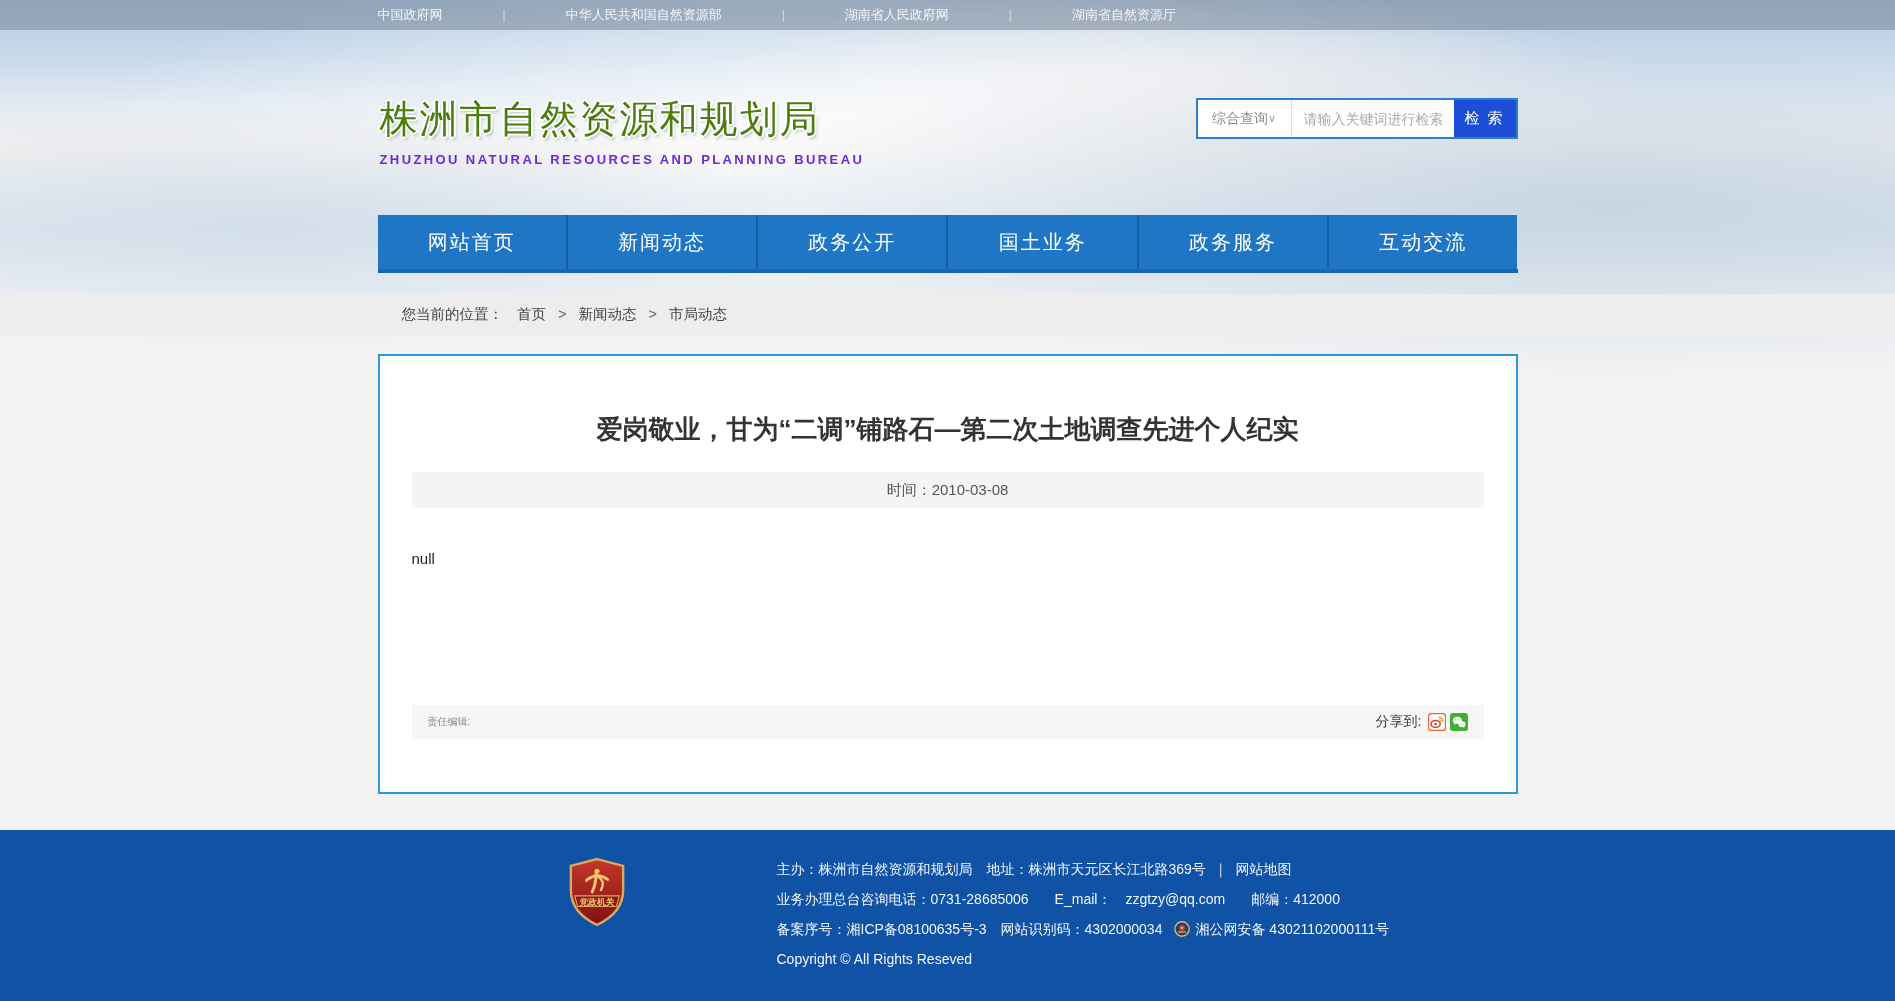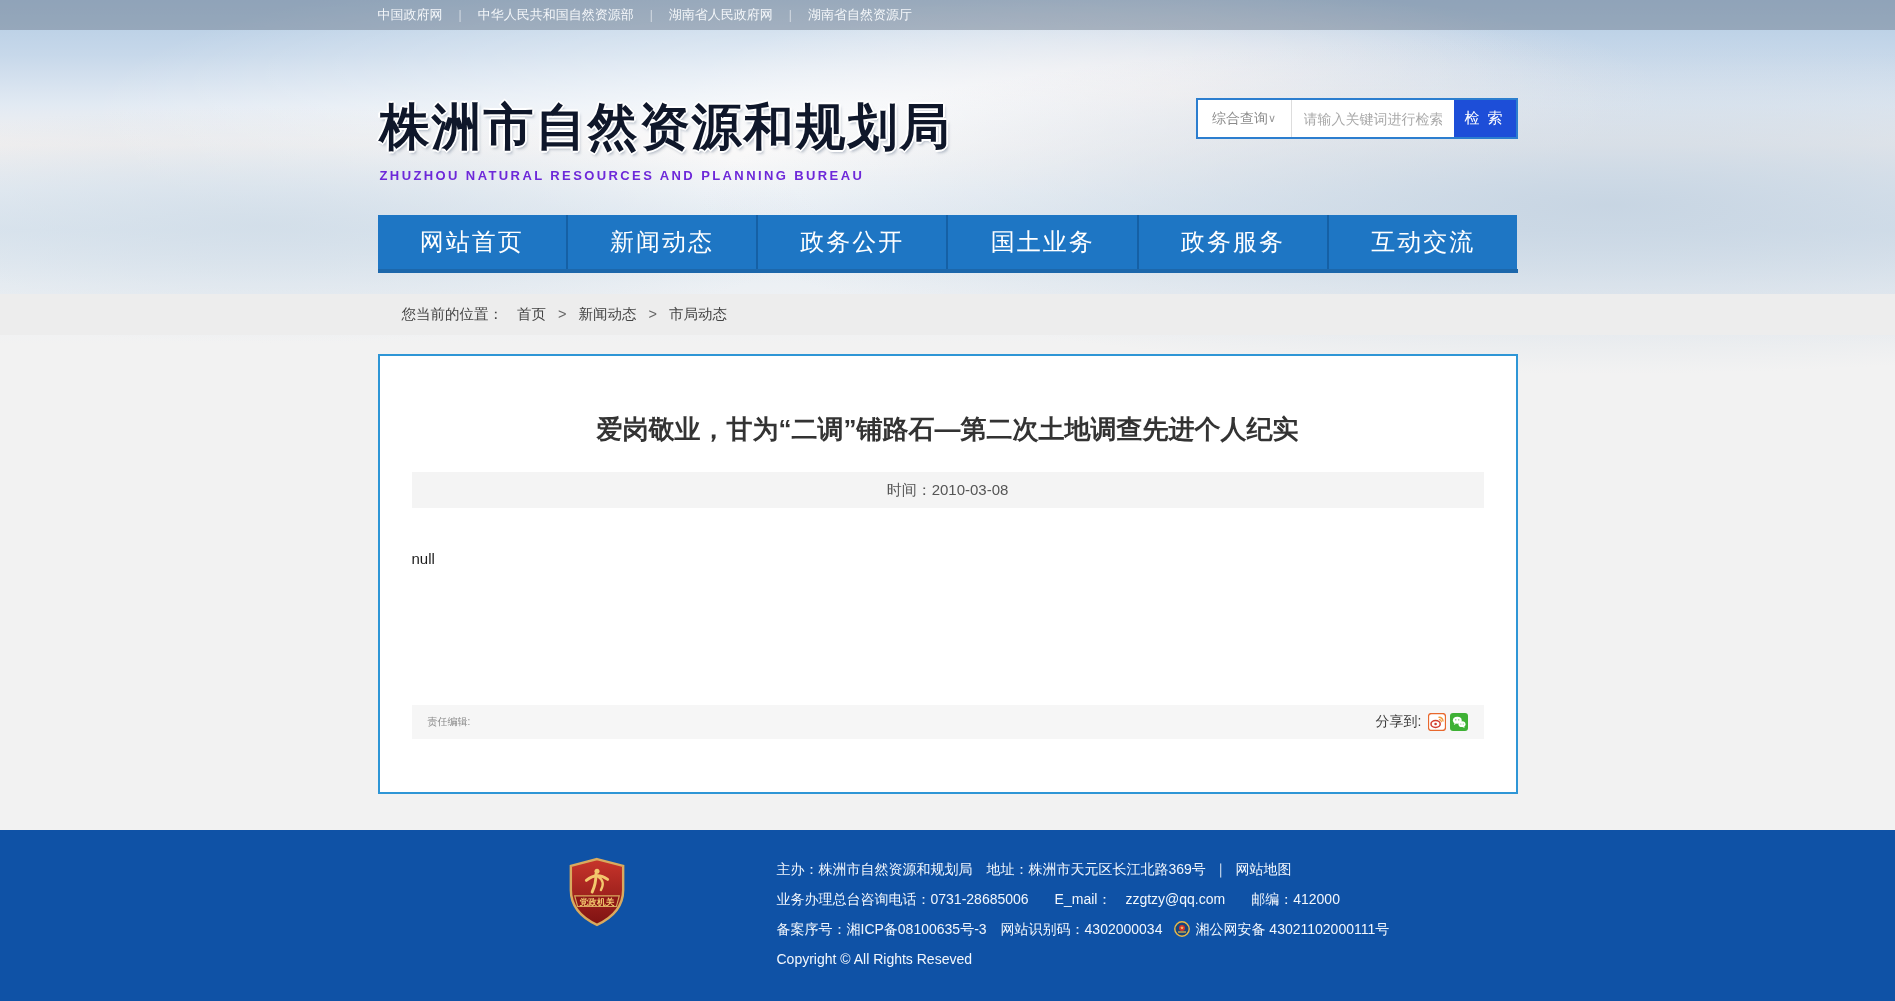--- a/index.html
+++ b/index.html
@@ -19,28 +19,28 @@
       radial-gradient(1100px 240px at 45% 120px, rgba(255,255,255,0.75), rgba(255,255,255,0) 70%),
       radial-gradient(700px 150px at 62% 95px, rgba(246,238,236,0.8), rgba(246,238,236,0) 70%),
       linear-gradient(180deg,#b2cbe3 0px,#c7d8ea 55px,#e2eaf3 105px,#f3f0ef 145px,#e7edf3 190px,#dde7f0 230px,#ecf0f4 285px,#f2f2f2 345px,#f2f2f2 100%);
   }
   
   .topbar {
     position:relative; z-index:6; height:30px;
     background:rgba(103,116,133,0.45);
     display:flex; align-items:center;
   }
-  .topbar-inner { width:1140px; margin:0 auto; display:flex; align-items:center; }
+  .topbar-inner { width:1140px; margin:0 auto; display:flex; align-items:center;gap:44px; }
   .topbar a { color:#f4f7fa; font-size:13px; text-decoration:none; cursor:pointer; }
   .topbar .sep { color:rgba(255,255,255,0.55); font-size:12px; margin:0 16px; }
   
   .header { position:relative; z-index:5; width:1140px; margin:0 auto; height:185px; }
   .logo { position:absolute; left:2px; top:64px; }
   .site-title {
-    font-size:50px; font-weight:bold; color:#0f172a; letter-spacing:2px;
+    font-size:38px; font-weight:normal; color:#4d7c0f; letter-spacing:2px;
     text-shadow:-2px 0 #fff, 2px 0 #fff, 0 -2px #fff, 0 2px #fff,
                 -1px -1px #fff, 1px 1px #fff, 2px 3px 3px rgba(60,80,110,0.35);
   }
   .site-sub {
     margin-top:7px; font-size:13px; font-weight:bold; color:#6d28d9; letter-spacing:2.4px;
   }
   .search {
     position:absolute; right:0; top:68px; width:322px; height:41px;
     background:#fff; border:2px solid #2c7ecf; display:flex; align-items:stretch;
   }
@@ -58,21 +58,21 @@
     width:62px; background:#1d4ed8; color:#fff; font-size:15px; border:none; cursor:pointer;
     display:flex; align-items:center; justify-content:center; letter-spacing:2px;
     font-family:"Liberation Sans","DejaVu Sans",sans-serif;
   }
   
   .nav {
     position:relative; z-index:5; width:1140px; margin:0 auto; height:58px;
     display:flex; border-bottom:4px solid #1c67ab;
   }
   .nav-item {
-    flex:1; background:#1e76c4; color:#fff; font-size:24px; letter-spacing:2px;
+    flex:1; background:#1e76c4; color:#fff; font-size:20px; letter-spacing:2px;
     display:flex; align-items:center; justify-content:center; cursor:pointer;
     border-right:2px solid #1560a5;
   }
   .nav-item:last-child { border-right:none; }
   
   .breadcrumb-band { position:relative; z-index:4; margin-top:21px; background:#ededed; height:41px; }
   .breadcrumb {
     width:1140px; margin:0 auto; height:41px; line-height:41px;
     padding-left:24px; font-size:14.5px; color:#444;
   }

